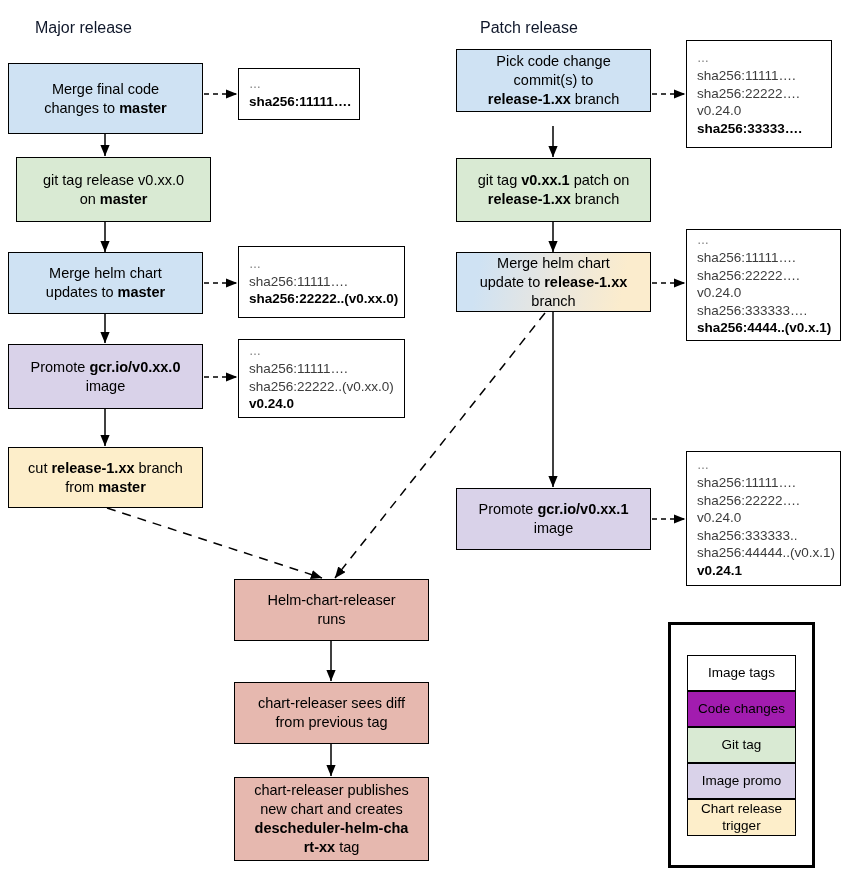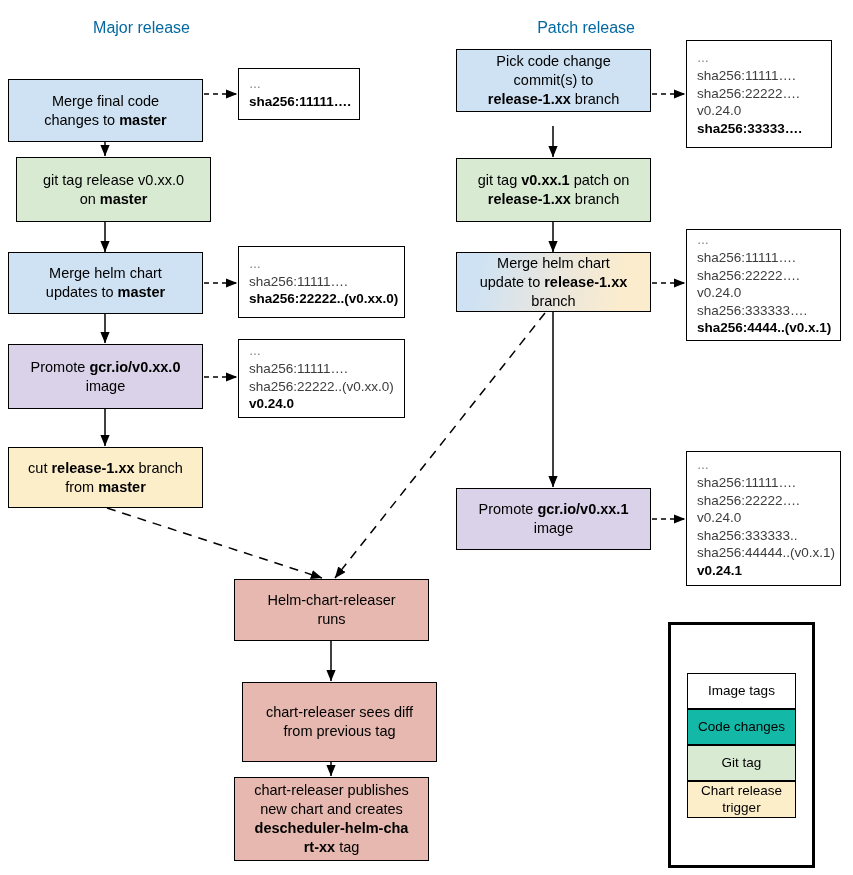--- a/index.html
+++ b/index.html
@@ -11,22 +11,22 @@
     position: relative;
     width: 853px;
     height: 875px;
     background: #ffffff;
     font-family: "Liberation Sans", sans-serif;
     overflow: hidden;
   }
   .col-title {
     position: absolute;
     font-size: 16px;
-    color: #0369a1;
-    text-align: right;
+    color: #0f172a;
+    text-align: left;
     white-space: nowrap;
   }
   .node {
     position: absolute;
     box-sizing: border-box;
     border: 1.4px solid #000000;
     display: flex;
     align-items: center;
     justify-content: center;
     text-align: center;
@@ -137,21 +137,21 @@
 
     <g stroke="#000" stroke-width="1.5" fill="none" marker-end="url(#ah)">
       <path d="M331,641 L331,681"></path>
       <path d="M331,744 L331,776"></path>
     </g>
   </svg>
 
   <div class="col-title" style="left:35px; top:19px; width:155px;">Major release</div>
   <div class="col-title" style="left:480px; top:19px; width:155px;">Patch release</div>
 
-  <div class="node c-code" style="left:8px; top:63px; width:195px; height:63px;margin-top:16px;">
+  <div class="node c-code" style="left:8px; top:63px; width:195px; height:71px;">
     <span class="txt">Merge final code<br>changes to <b>master</b></span>
   </div>
 
   <div class="node c-git" style="left:16px; top:157px; width:195px; height:65px;">
     <span class="txt">git tag release v0.xx.0<br>on <b>master</b></span>
   </div>
 
   <div class="node c-code" style="left:8px; top:252px; width:195px; height:62px;">
     <span class="txt">Merge helm chart<br>updates to <b>master</b></span>
   </div>
@@ -222,38 +222,41 @@
       <div class="ln">v0.24.0</div>
       <div class="ln">sha256:333333..</div>
       <div class="ln">sha256:44444..(v0.x.1)</div>
       <div class="ln b">v0.24.1</div>
     </div>
 
   <div class="node c-act" style="left:234px; top:579px; width:195px; height:62px;">
     <span class="txt">Helm-chart-releaser<br>runs</span>
   </div>
 
-  <div class="node c-act" style="left:234px; top:682px; width:195px; height:80px;margin-left:8px;">
+  <div class="node c-act" style="left:234px; top:682px; width:195px; height:62px;">
     <span class="txt">chart-releaser sees diff<br>from previous tag</span>
   </div>
 
   <div class="node c-act" style="left:234px; top:777px; width:195px; height:84px;">
     <span class="txt">chart-releaser publishes<br>new chart and creates<br><b>descheduler-helm-cha</b><br><b>rt-xx</b> tag</span>
   </div>
 
   <div class="legend-outer" style="left:668px; top:622px; width:147px; height:246px;">
     <div id="legend-list">
         <div class="legend-item" style="background: rgb(255, 255, 255); height: 36px;">
           <span>Image tags</span>
         </div>
-        <div class="legend-item" style="background: #14b8a6; height: 36px;">
+        <div class="legend-item" style="background: #a21caf; height: 36px;">
           <span>Code changes</span>
         </div>
         <div class="legend-item" style="background: rgb(217, 234, 211); height: 36px;">
           <span>Git tag</span>
         </div>
+        <div class="legend-item" style="background: rgb(217, 210, 233); height: 36px;">
+          <span>Image promo</span>
+        </div>
         <div class="legend-item" style="background: rgb(253, 238, 202); height: 37px;">
           <span>Chart release trigger</span>
         </div>
       </div>
   </div>
 
 </div>
 
 </body></html>

